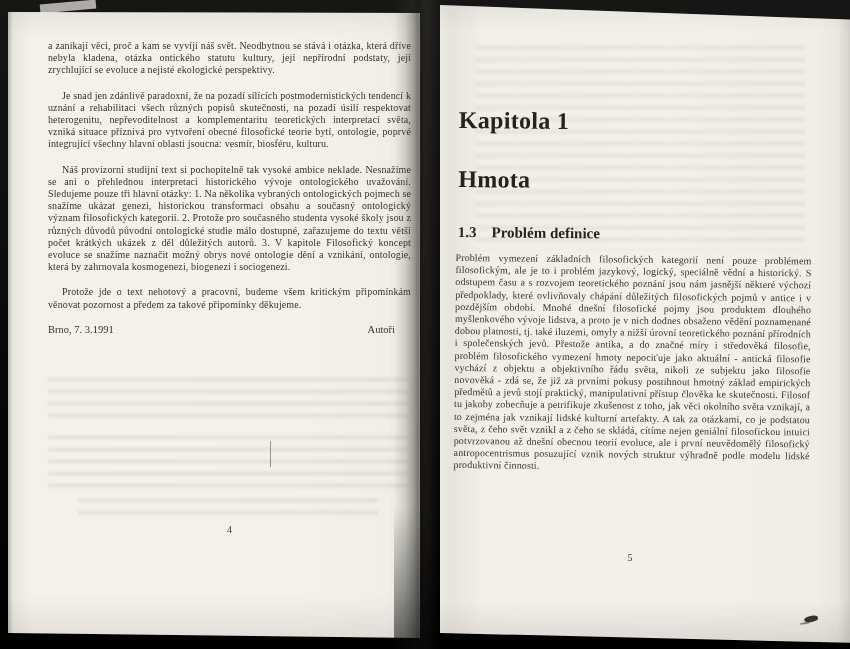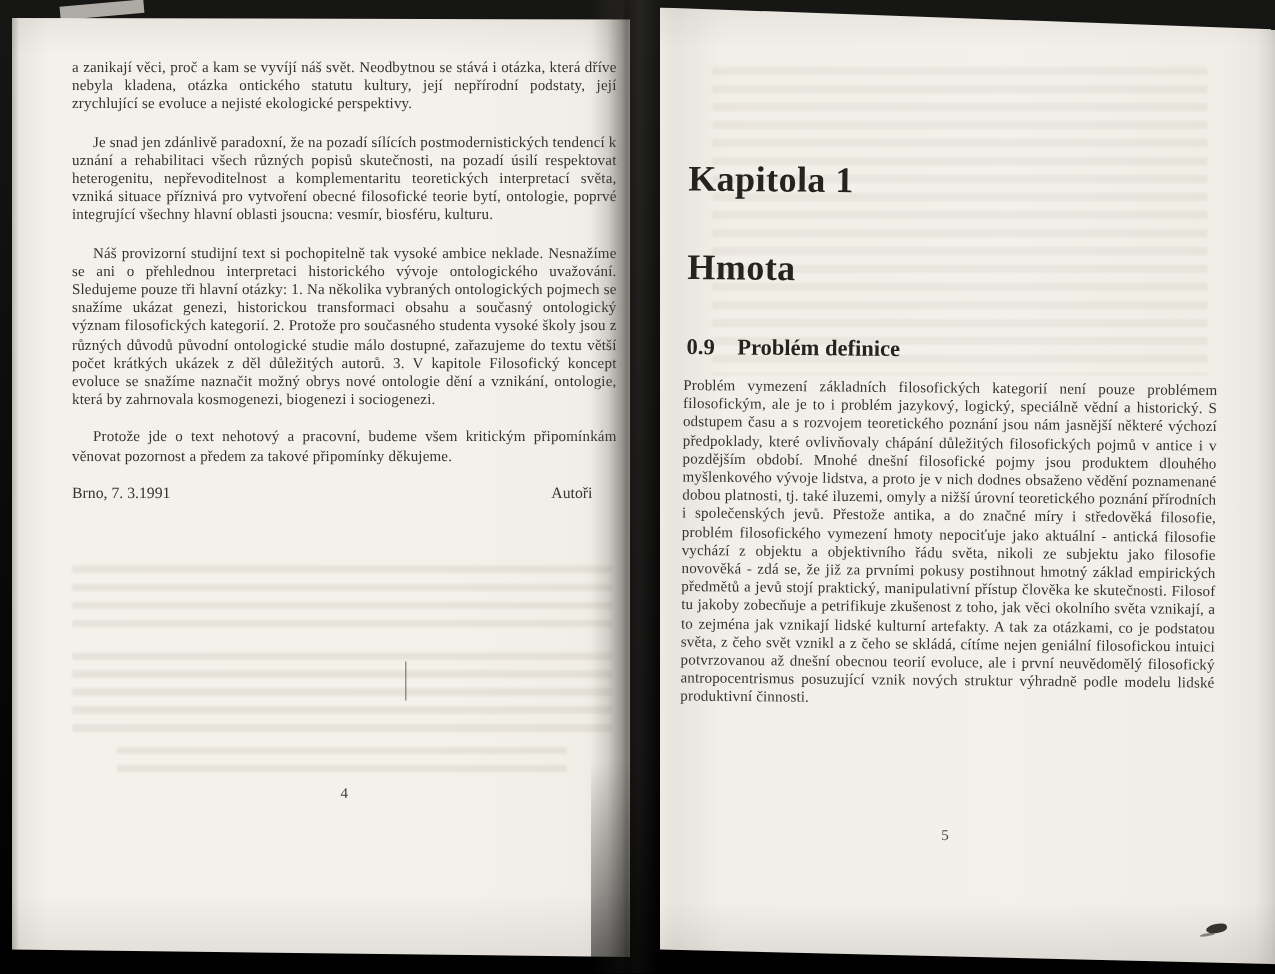--- a/index.html
+++ b/index.html
@@ -98,21 +98,21 @@
     <div class="pnum pnum-left">4</div>
   </div>
 
   <div class="page page-right">
     <div class="bleed bleed-r"></div>
 
     <div class="text-block right-text">
       <h1 class="chap">Kapitola 1</h1>
       <h1 class="chap chap-title">Hmota</h1>
       <h2 class="sect">
-        <span class="sect-num">0.9</span><span>Problém definice</span>
+        <span class="sect-num">1.3</span><span>Problém definice</span>
       </h2>
       <p class="body-p">Problém vymezení základních filosofických kategorií není pouze problémem filosofickým, ale je to i problém jazykový, logický, speciálně vědní a historický. S odstupem času a s rozvojem teoretického poznání jsou nám jasnější některé výchozí předpoklady, které ovlivňovaly chápání důležitých filosofických pojmů v antice i v pozdějším období. Mnohé dnešní filosofické pojmy jsou produktem dlouhého myšlenkového vývoje lidstva, a proto je v nich dodnes obsaženo vědění poznamenané dobou platnosti, tj. také iluzemi, omyly a nižší úrovní teoretického poznání přírodních i společenských jevů. Přestože antika, a do značné míry i středověká filosofie, problém filosofického vymezení hmoty nepociťuje jako aktuální - antická filosofie vychází z objektu a objektivního řádu světa, nikoli ze subjektu jako filosofie novověká - zdá se, že již za prvními pokusy postihnout hmotný základ empirických předmětů a jevů stojí praktický, manipulativní přístup člověka ke skutečnosti. Filosof tu jakoby zobecňuje a petrifikuje zkušenost z toho, jak věci okolního světa vznikají, a to zejména jak vznikají lidské kulturní artefakty. A tak za otázkami, co je podstatou světa, z čeho svět vznikl a z čeho se skládá, cítíme nejen geniální filosofickou intuici potvrzovanou až dnešní obecnou teorií evoluce, ale i první neuvědomělý filosofický antropocentrismus posuzující vznik nových struktur výhradně podle modelu lidské produktivní činnosti.</p>
     </div>
 
     <div class="pnum pnum-right">5</div>
     <div class="smudge"></div>
   </div>
 
   <div class="gutter"></div>
 </div>

